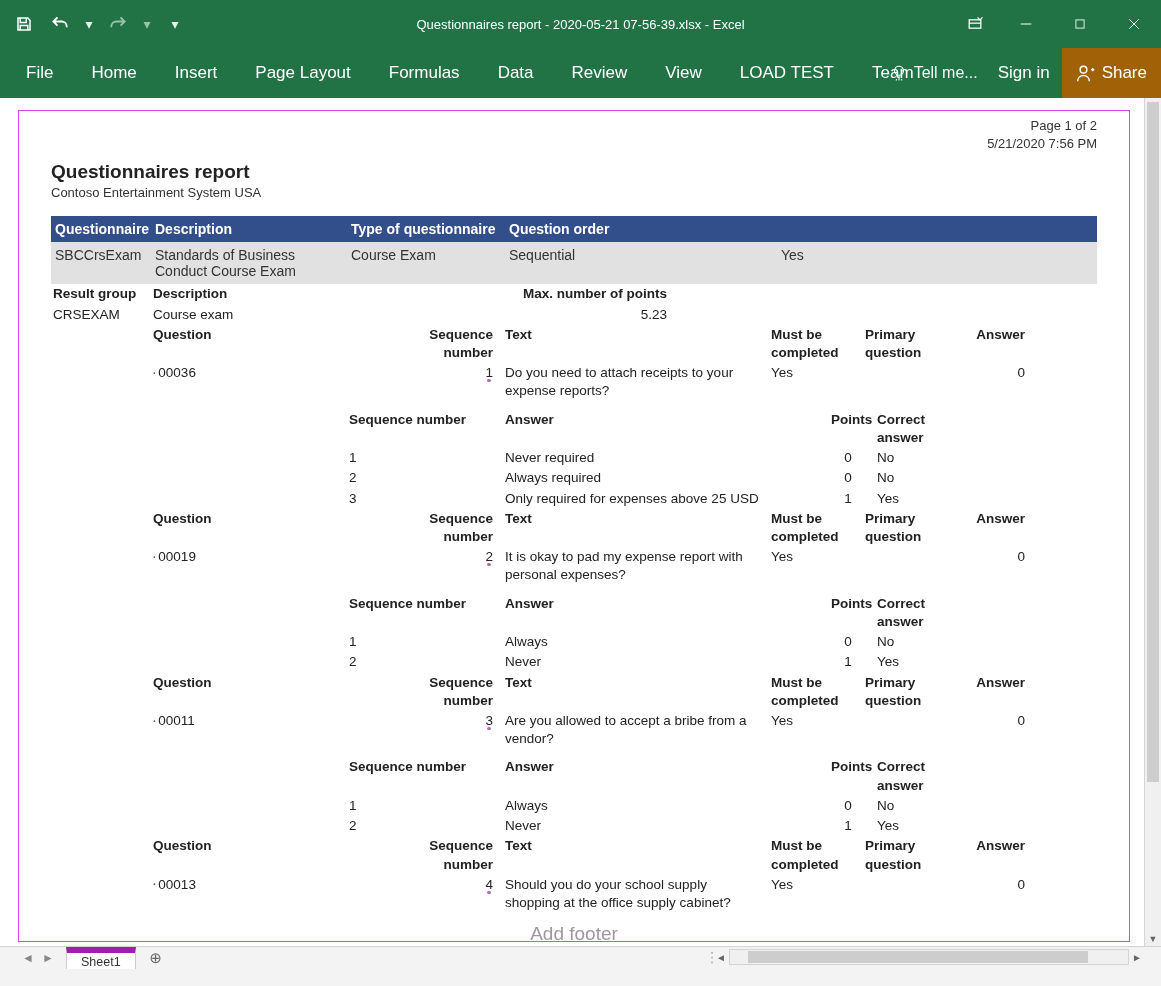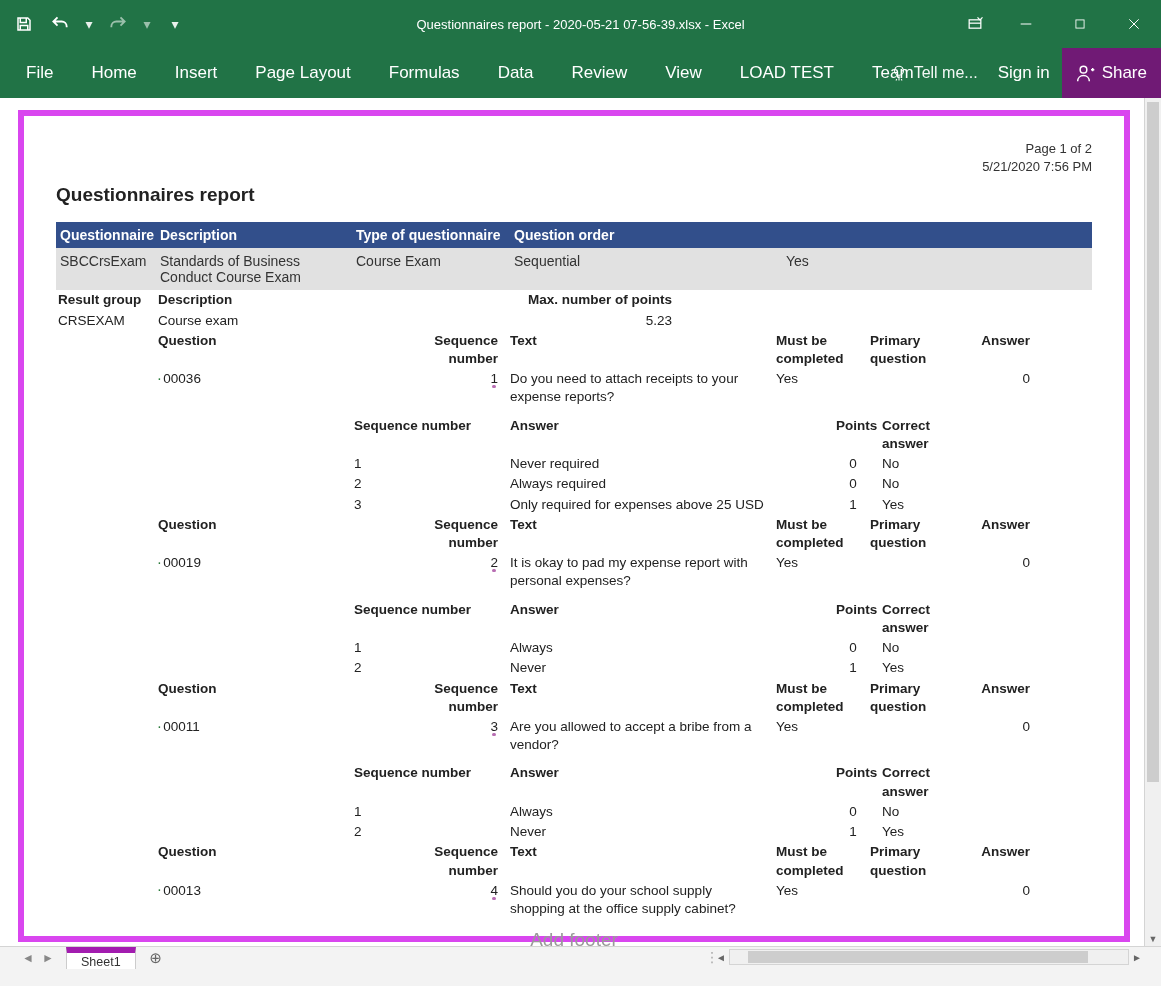--- a/index.html
+++ b/index.html
@@ -82,21 +82,21 @@
   }
   .tellme {
     display:flex; align-items:center; gap:6px;
     font-size:16px; opacity:.95;
     padding:0 8px; cursor:text;
   }
   .signin {
     font-size:17px; padding:0 12px; cursor:pointer;
   }
   .share-btn {
-    background:#701a75; height:50px;
+    background:#a16207; height:50px;
     display:flex; align-items:center; gap:6px;
     padding:0 14px; cursor:pointer;
     font-size:17px;
   }
   
   .content-area {
     position:absolute;
     top:98px; left:0; right:0; bottom:40px;
     background:#fff;
     display:flex;
@@ -117,23 +117,23 @@
   }
   .vscroll-arrow {
     position:absolute; left:0; right:0; height:14px;
     display:flex; align-items:center; justify-content:center;
     font-size:9px; color:#666; cursor:pointer;
   }
   
   .page {
     position:absolute;
     left:18px; right:14px; top:12px; bottom:4px;
-    border:6px solid #d946ef;
+    border:1px solid #d946ef;
     background:#fff;
-    padding:24px 32px 8px 32px;
+    padding:6px 32px 8px 32px;
   }
   .page-info {
     text-align:right; font-size:13px; color:#333;
     line-height:1.4;
   }
   .rpt-title {
     font-size:19px; font-weight:700; color:#222;
     margin-top:8px;
   }
   .rpt-sub { font-size:13px; color:#333; margin-top:2px; }
@@ -310,20 +310,21 @@
 </div>
 
 <div class="content-area">
   <div class="doc-scroll">
     <div class="page">
       <div class="page-info">
         <div>Page 1 of 2</div>
         <div>5/21/2020 7:56 PM</div>
       </div>
       <div class="rpt-title">Questionnaires report</div>
+      <div class="rpt-sub">Contoso Entertainment System USA</div>
 
       <div class="grid">
         <div class="tr hdr-row">
           <div class="c-q">Questionnaire</div>
           <div class="c-desc">Description</div>
           <div class="c-type">Type of questionnaire</div>
           <div class="c-order">Question order</div>
         </div>
         <div class="tr gray-row">
           <div class="c-q">SBCCrsExam</div>

